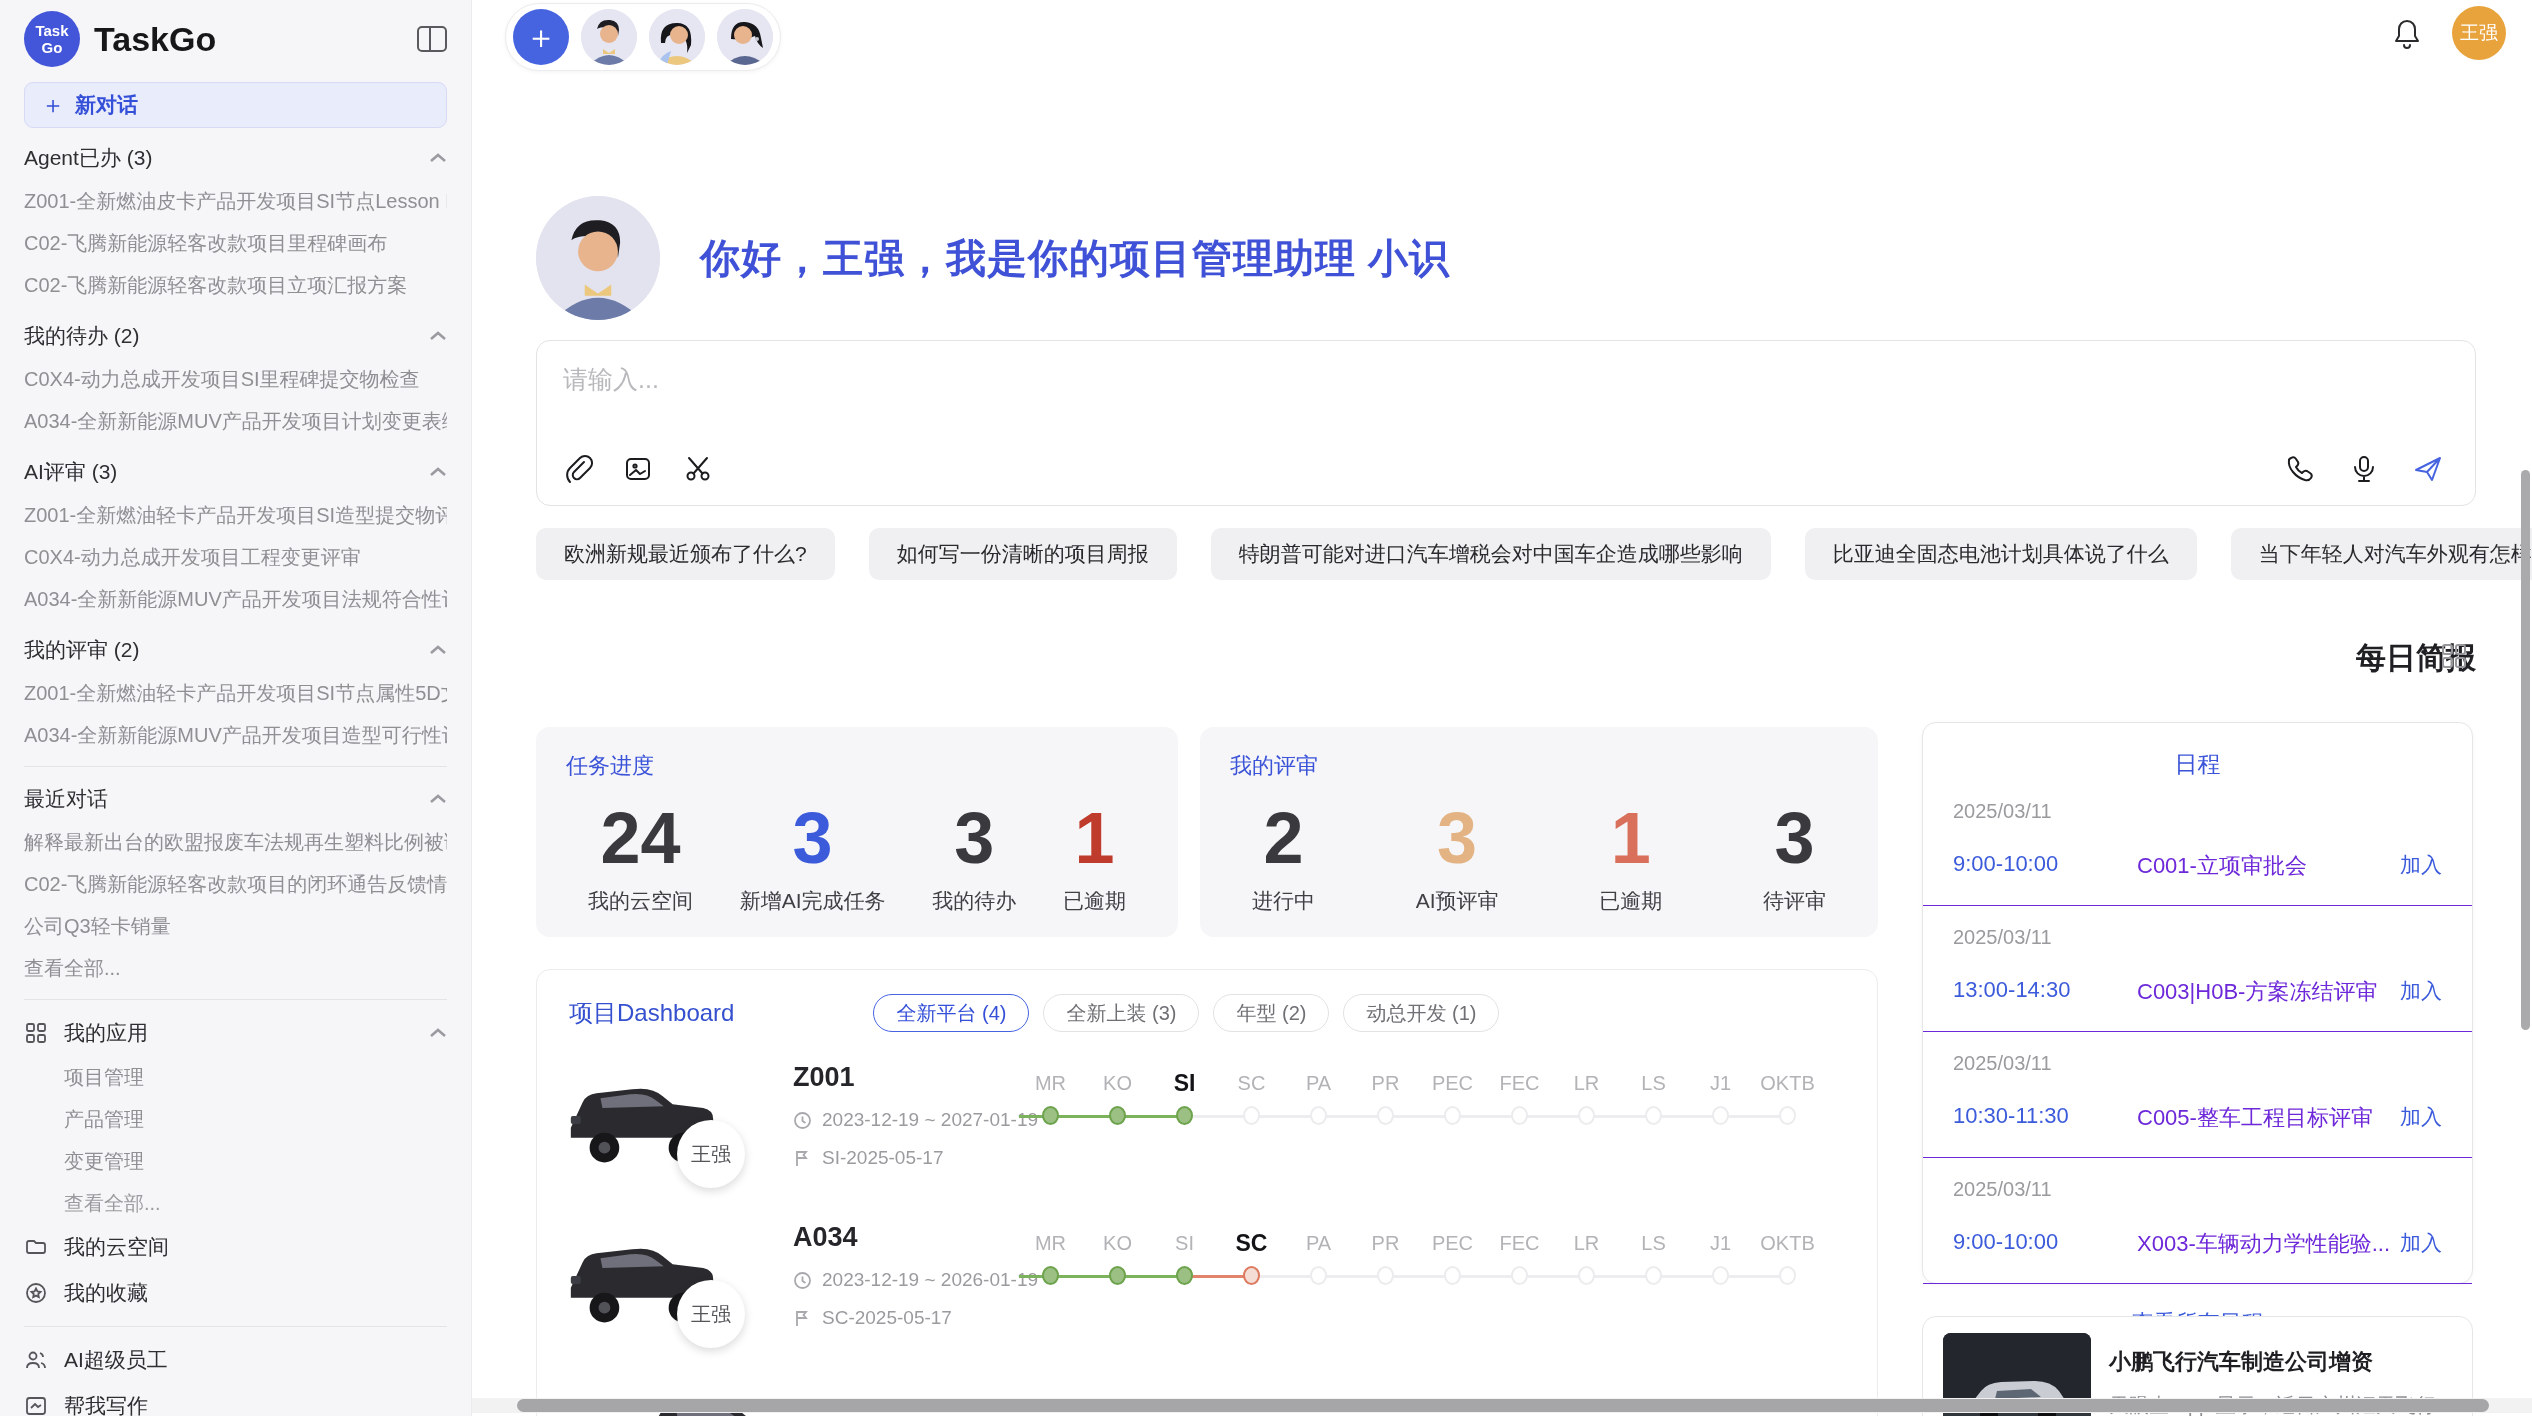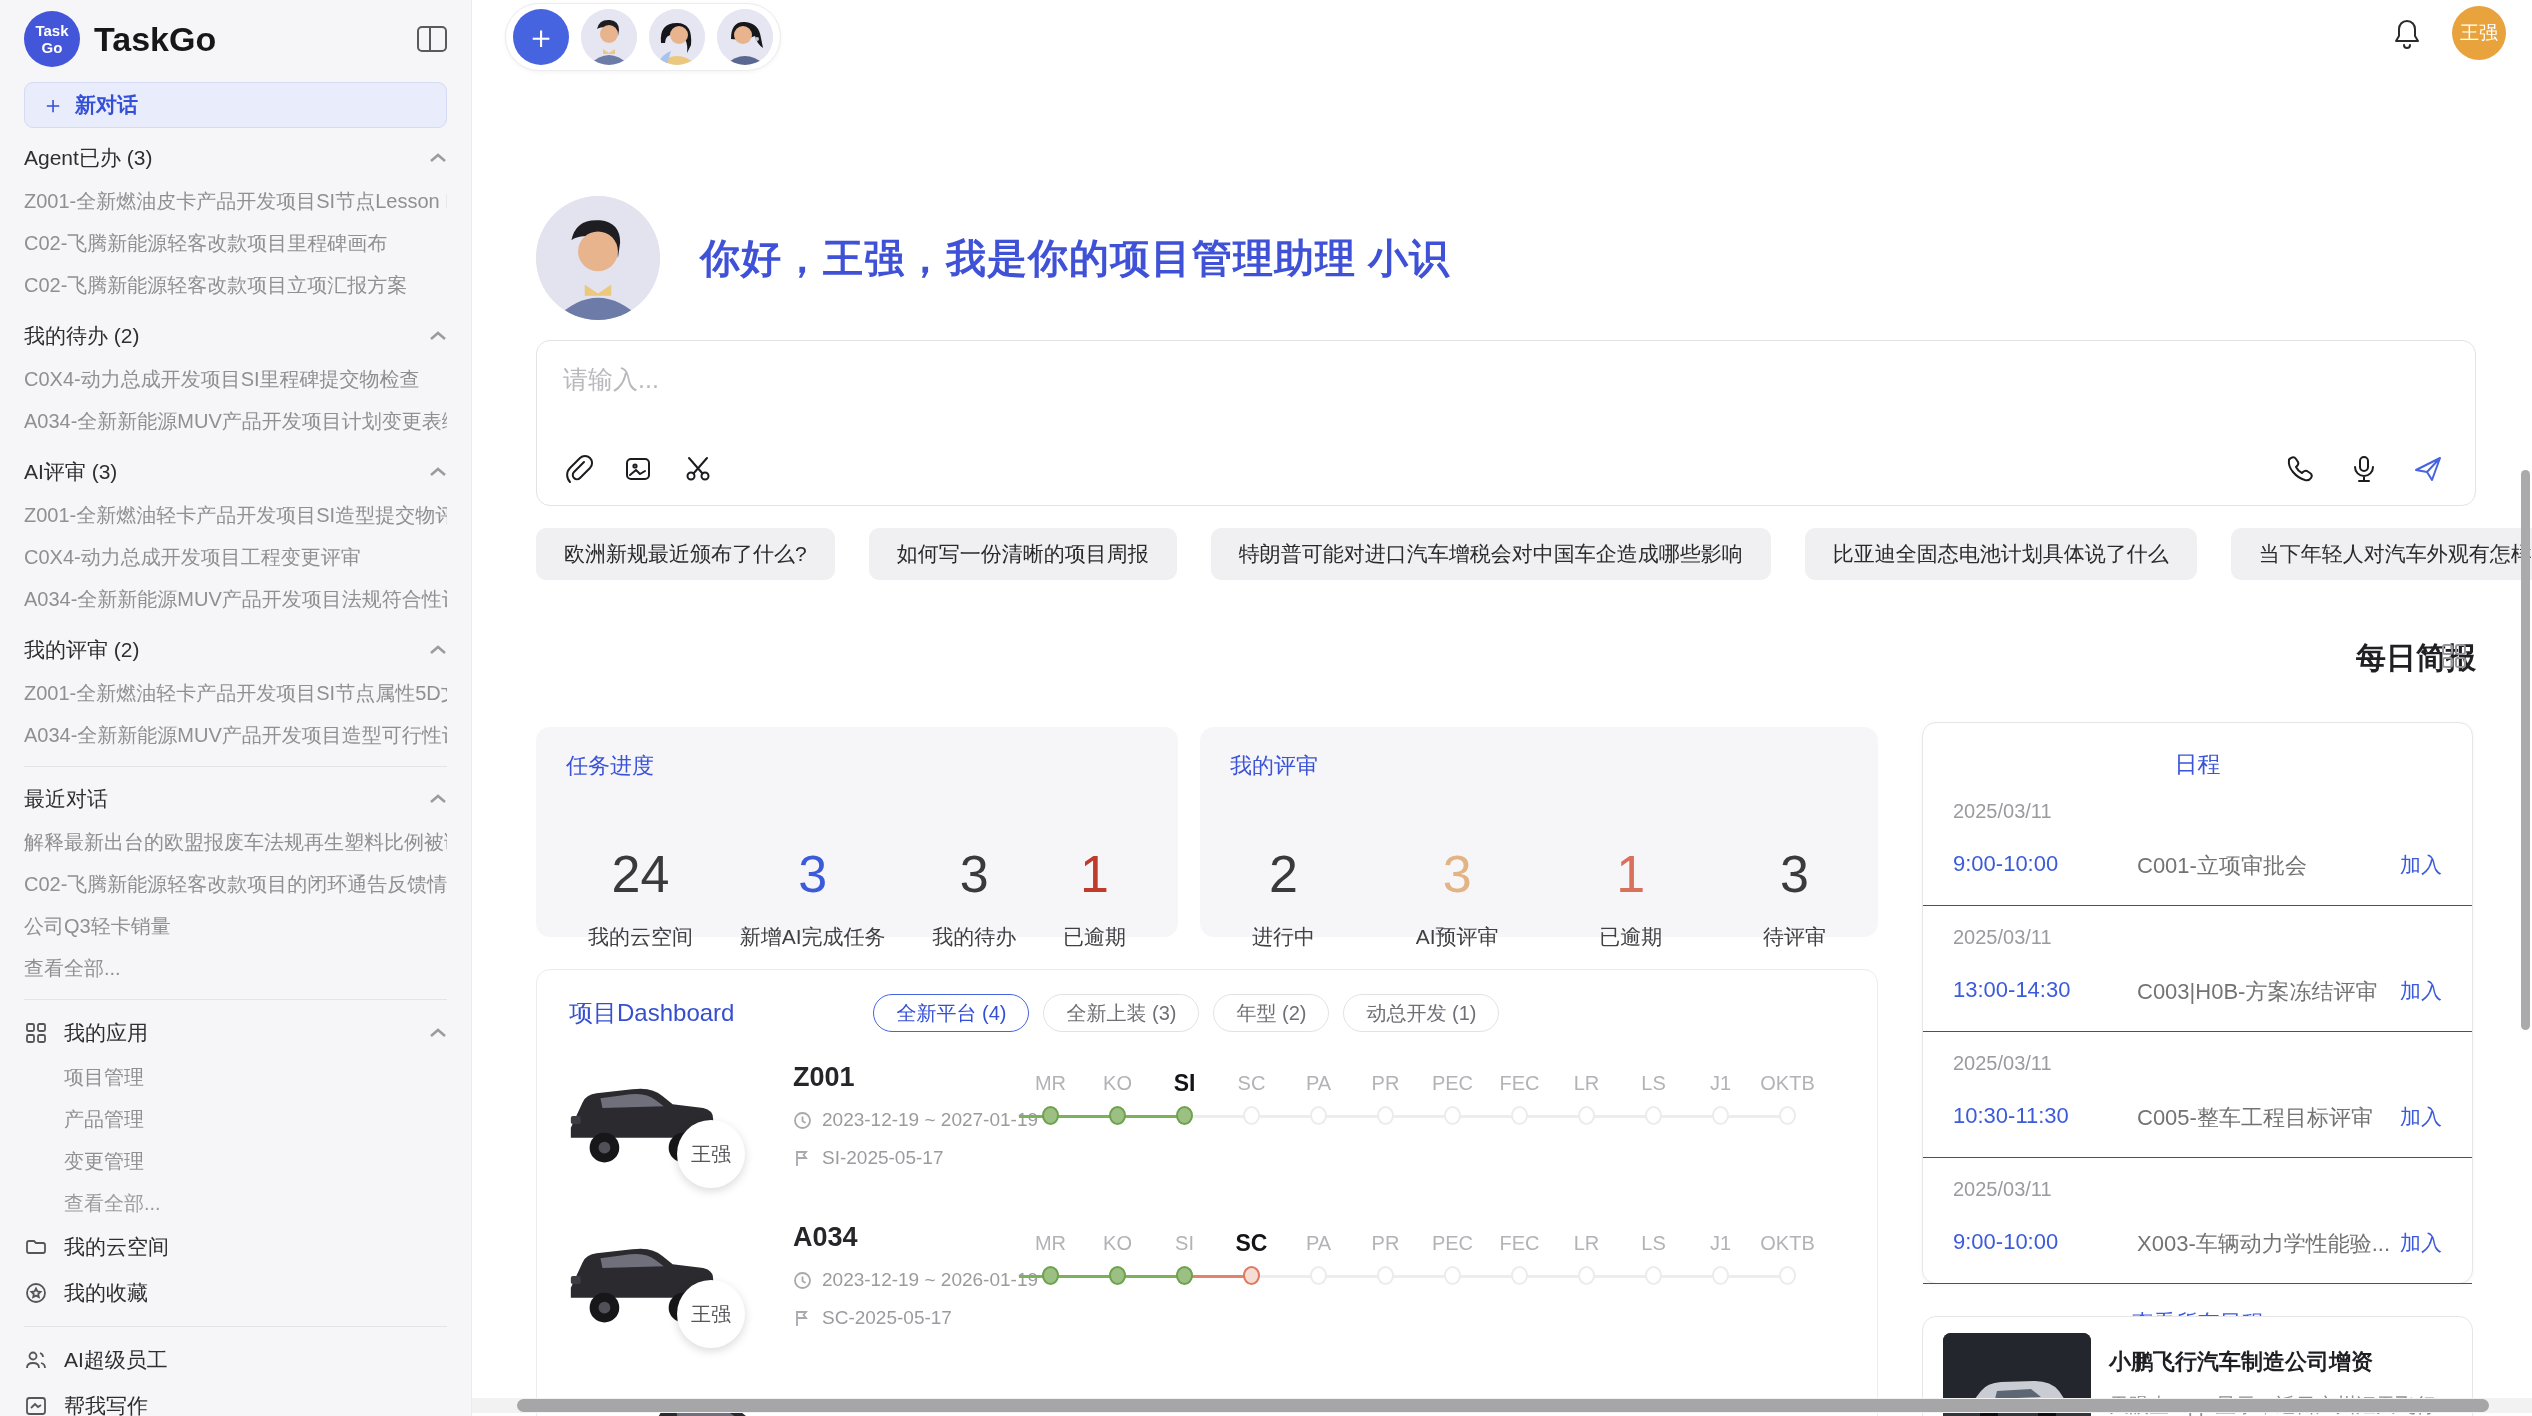--- a/index.html
+++ b/index.html
@@ -74,21 +74,21 @@
   .brief-bar { position:absolute; left:64px; top:638px; width:1940px; text-align:right; }
   .brief-title { font-size:30px; font-weight:700; color:#202024; }
   .grid-icon { position:absolute; right:8px; top:4px; width:28px; height:28px; cursor:pointer; }
   .grid-icon rect { fill:none; stroke:#96969b; stroke-width:2; }
   .stat-card { position:absolute; top:727px; height:210px; background:#f6f6f8; border-radius:14px; padding:24px 30px; }
   .stat-card.c1 { left:64px; width:642px; }
   .stat-card.c2 { left:728px; width:678px; }
   .stat-title { font-size:22px; color:#3b53d8; }
   .stat-row { display:flex; justify-content:space-between; padding:0 22px; margin-top:14px; }
   .stat { text-align:center; }
-  .stat .num { font-size:52px; font-weight:400; line-height:86px;margin-top:36px; }
+  .stat .num { font-size:72px; font-weight:700; line-height:86px; }
   .stat .lbl { font-size:21px; color:#3f3f44; margin-top:6px; }
   .c-dark { color:#3a3a3e; } .c-blue { color:#3b5bdb; } .c-red { color:#bf3b2b; }
   .c-tan { color:#e3b383; } .c-salmon { color:#d9705c; }
 
   
   .dash { position:absolute; left:64px; top:969px; width:1342px; height:470px;
     border:1px solid #ececee; border-radius:14px; background:#fff; overflow:hidden; }
   .dash-head { display:flex; align-items:center; margin:24px 0 0 32px;gap:19px; }
   .dash-title { font-size:24px; color:#3550cf; font-weight:500; }
   .dash-tabs { display:flex; gap:14px; margin-left:120px; }
@@ -121,21 +121,21 @@
 
   
   .sched { position:absolute; left:1450px; top:722px; width:551px; height:562px;
     border:1px solid #e6e6e9; border-radius:14px; background:#fff; box-shadow:0 1px 5px rgba(0,0,0,.04); }
   .sched-title { text-align:center; color:#3b53d8; font-size:23px; margin-top:26px; }
   .event { position:relative; padding:20px 30px 24px 30px; border-bottom:1px solid #6d28d9; }
   .event:last-of-type { border-bottom:1px solid #f0f0f2; }
   .ev-date { font-size:20px; color:#9b9b9f; }
   .ev-main { display:flex; align-items:flex-start; margin-top:28px; }
   .ev-time { font-size:22px; color:#3b5bdb; width:150px; flex:none; }
-  .ev-name { font-size:22px; color:#737373; flex:1; margin-left:34px; white-space:nowrap; overflow:hidden; }
+  .ev-name { font-size:22px; color:#6d28d9; flex:1; margin-left:34px; white-space:nowrap; overflow:hidden; }
   .ev-join { font-size:21px; color:#3b5bdb; cursor:pointer; }
   .sched-all { text-align:center; color:#3b5bdb; font-size:22px; margin-top:24px; cursor:pointer; }
 
   .news { position:absolute; left:1450px; top:1316px; width:551px; height:180px;
     border:1px solid #e6e6e9; border-radius:14px; background:#fff; padding:16px 20px; display:flex; gap:18px; }
   .news-img { width:148px; height:110px; border-radius:8px; background:#1d2126; overflow:hidden; flex:none; }
   .news-title { font-size:22px; font-weight:700; color:#1f1f23; margin-top:14px; line-height:30px; }
   .news-body { font-size:20px; color:#8f8f94; margin-top:14px; line-height:28px; }
 
   

